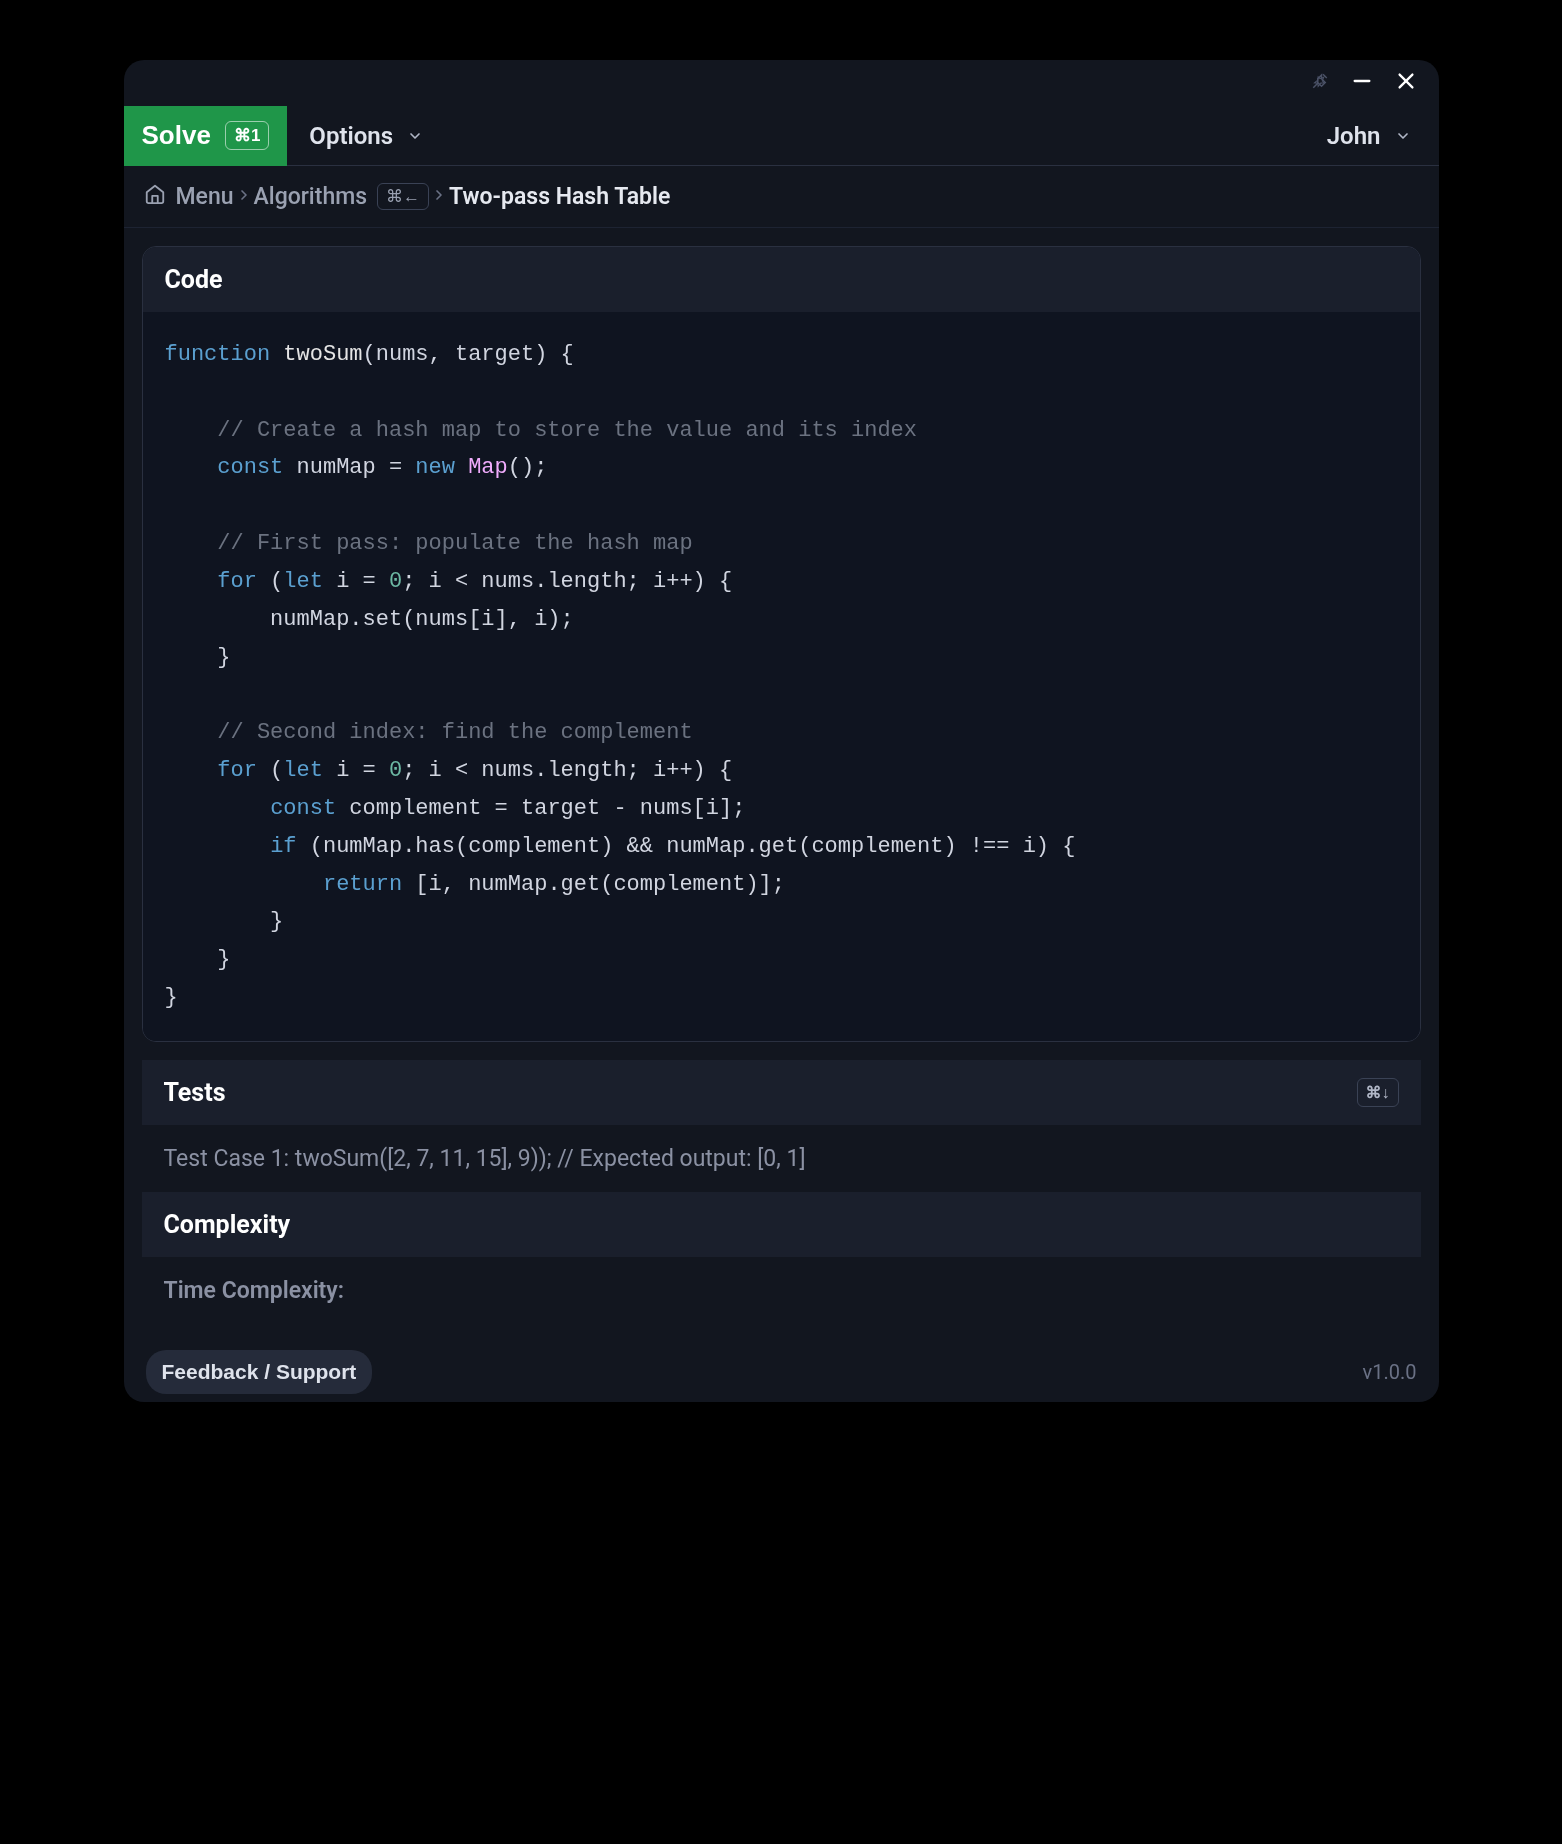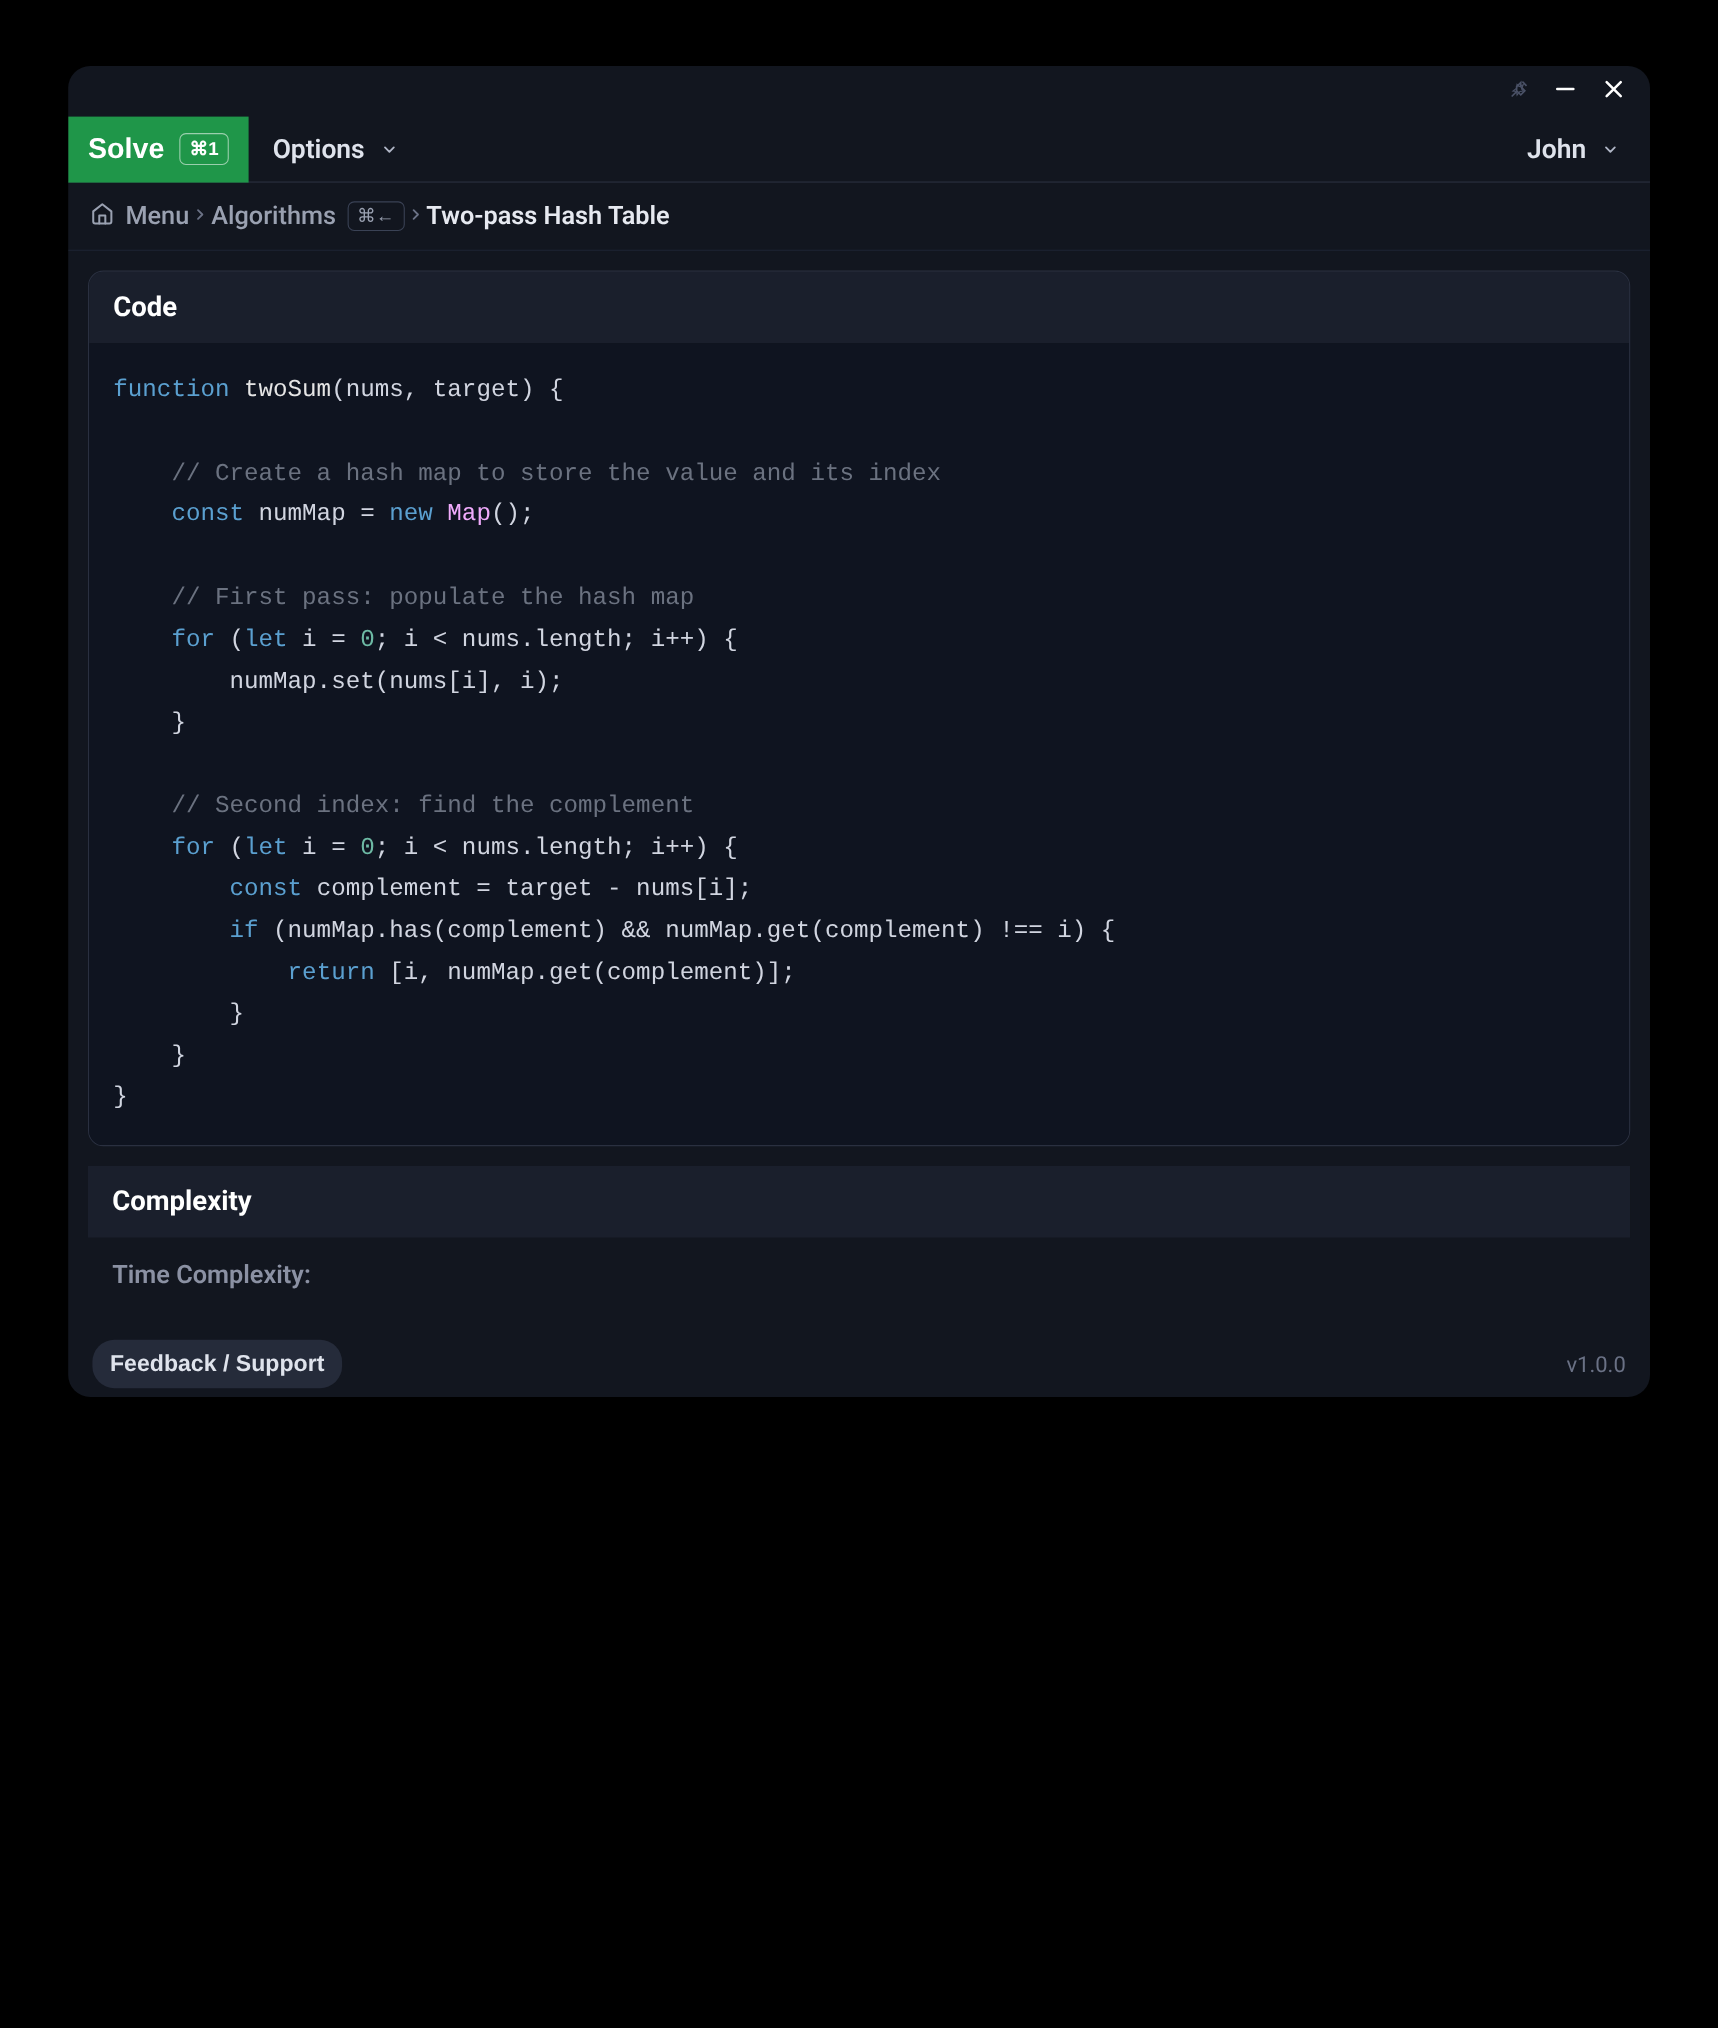--- a/index.html
+++ b/index.html
@@ -12,21 +12,21 @@
       background: #000;
       font-family: -apple-system, BlinkMacSystemFont, 'Segoe UI', Roboto, sans-serif;
       display: flex;
       align-items: flex-start;
       justify-content: center;
       padding: 60px 0;
       min-height: 100vh;
     }
     
     .window {
-      width: 1438px;
+      width: 1315px;
       background: #12161f;
       border-radius: 20px;
       overflow: hidden;
       box-shadow: 0 20px 60px rgba(0,0,0,0.5);
     }
     
     .titlebar {
       height: 46px;
       display: flex;
       align-items: center;
@@ -341,20 +341,29 @@
         <span class="tok-kw">const</span> complement = target - nums[i];
         <span class="tok-kw">if</span> (numMap.has(complement) &amp;&amp; numMap.get(complement) !== i) {
             <span class="tok-kw">return</span> [i, numMap.get(complement)];
         }
     }
 }</div>
       </div>
     </div>
 
     <div class="sections-wrap">
+      <div class="section">
+        <div class="section-header">
+          <span>Tests</span>
+          <span class="kbd-badge-sm">⌘↓</span>
+        </div>
+        <div class="section-body">
+          <span>Test Case 1: twoSum([2, 7, 11, 15], 9)); // Expected output: [0, 1]</span>
+        </div>
+      </div>
 
       <div class="section">
         <div class="section-header">
           <span>Complexity</span>
         </div>
         <div class="section-body">
           <span style="font-weight:600;">Time Complexity:</span>
         </div>
       </div>
     </div>

